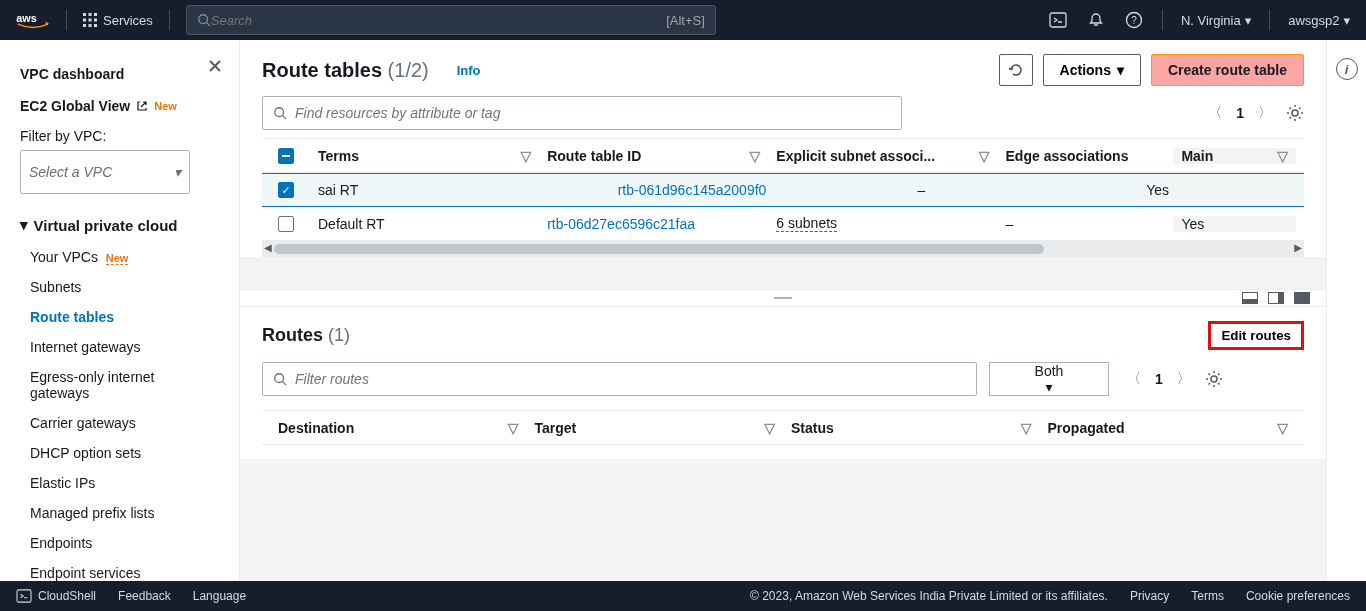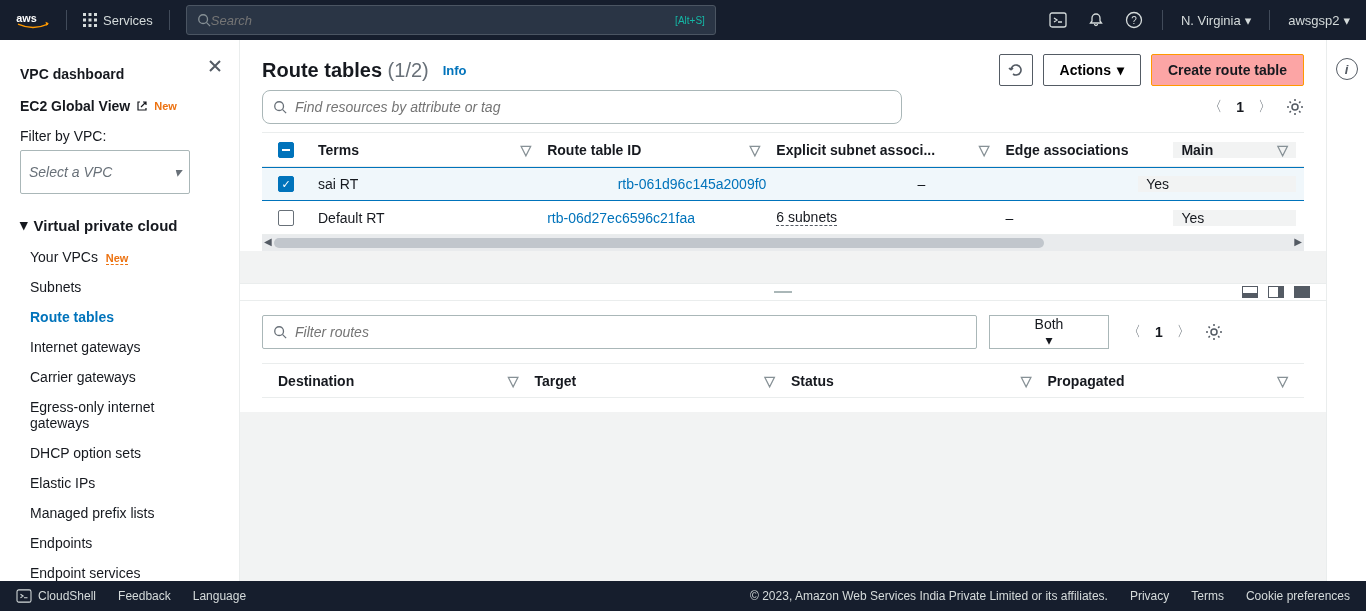--- a/index.html
+++ b/index.html
@@ -6,21 +6,21 @@
 body { font-family: "Amazon Ember", "Helvetica Neue", Arial, sans-serif; font-size: 14px; color: #16191f; overflow: hidden; }
 
 
 .topnav { height: 40px; background: #161e2d; display: flex; align-items: center; color: #d5dbdb; padding: 0 16px; gap: 16px; }
 .aws-logo { width: 34px; height: 20px; display: flex; align-items: center; }
 .aws-logo svg { fill: #fff; }
 .services-btn { display: flex; align-items: center; gap: 6px; font-size: 13px; cursor: pointer; }
 .grid-icon { display: inline-block; width: 14px; height: 14px; }
 .search-wrap { flex: 0 0 530px; height: 30px; background: #2a3545; border: 1px solid #4b5562; border-radius: 3px; display: flex; align-items: center; padding: 0 10px; color: #879196; }
 .search-wrap input { background: transparent; border: none; outline: none; color: #d5dbdb; font-size: 13px; flex: 1; font-style: italic; }
-.search-kbd { font-size: 10px; color: #14b8a6; }
+.search-kbd { font-size: 13px; color: #a3a3a3; }
 .topnav-spacer { flex: 1; }
 .topnav-icon { width: 20px; height: 20px; display: flex; align-items: center; justify-content: center; cursor: pointer; }
 .topnav-right { display: flex; align-items: center; gap: 18px; }
 .region-sel, .acct-sel { font-size: 13px; cursor: pointer; display: flex; align-items: center; gap: 4px; }
 .divider-v { width: 1px; height: 20px; background: #414b5a; }
 
 
 .page { display: flex; height: calc(100vh - 40px - 30px); }
 .sidebar { width: 240px; border-right: 1px solid #eaeded; padding: 18px 0 18px 20px; overflow-y: auto; background: #fff; position: relative; }
 .sidebar-close { position: absolute; top: 18px; right: 16px; cursor: pointer; color: #545b64; }
@@ -40,30 +40,30 @@
 .right-rail { width: 40px; border-left: 1px solid #eaeded; background: #fff; display: flex; flex-direction: column; align-items: center; padding-top: 18px; }
 .info-circle { width: 22px; height: 22px; border: 1.5px solid #545b64; border-radius: 50%; display: flex; align-items: center; justify-content: center; font-size: 13px; font-weight: 700; font-style: italic; color: #545b64; }
 
 
 .flash { background: #1d8102; color: #fff; display: flex; align-items: center; padding: 14px 20px; gap: 14px; }
 .flash-check { width: 20px; height: 20px; border: 1.5px solid #fff; border-radius: 50%; display: flex; align-items: center; justify-content: center; }
 .flash-close { margin-left: auto; cursor: pointer; font-size: 20px; }
 
 
 .panel { padding: 14px 22px 0; background: #fff; }
-.rt-header { display: flex; align-items: center; gap: 14px; margin-bottom: 4px; }
+.rt-header { display: flex; align-items: center; gap: 28px; margin-bottom: 10px; }
 .rt-title { font-size: 20px; font-weight: 700; }
 .rt-count { color: #687078; font-weight: 400; }
 .info-link { color: #0073bb; font-size: 13px; font-weight: 700; cursor: pointer; }
 .rt-actions { margin-left: auto; display: flex; gap: 10px; align-items: flex-end; }
 .btn { height: 32px; padding: 0 16px; border: 1px solid #545b64; background: #fff; border-radius: 2px; font-weight: 700; font-size: 14px; display: flex; align-items: center; gap: 6px; cursor: pointer; }
 .btn.icon-only { width: 34px; padding: 0; justify-content: center; }
 .btn.primary { background: #fca5a5; border-color: #ff9900; color: #16191f; }
 .toolbar-row { display: flex; gap: 12px; align-items: center; margin-bottom: 8px; }
-.search-box { flex: 0 0 640px; height: 34px; border: 1px solid #aab7b8; border-radius: 8px; display: flex; align-items: center; padding: 0 10px; gap: 8px; }
+.search-box { flex: 0 0 640px; height: 34px; border: 1px solid #aab7b8; border-radius: 2px; display: flex; align-items: center; padding: 0 10px; gap: 8px; }
 .search-box input { border: none; outline: none; flex: 1; font-size: 14px; font-style: italic; }
 .pager { margin-left: auto; display: flex; align-items: center; gap: 14px; color: #687078; }
 .pager .num { color: #16191f; font-weight: 700; }
 .gear { width: 18px; height: 18px; cursor: pointer; }
 
 
 .tbl { width: 100%; border-top: 1px solid #eaeded; }
 .tbl-row { display: flex; align-items: center; height: 34px; border-bottom: 1px solid #eaeded; padding: 0 8px; }
 .tbl-row.head { font-weight: 700; color: #16191f; }
 .tbl-row.selected { background: #f0f7fb; border-top: 1px solid #0073bb; border-bottom: 1px solid #0073bb; }
@@ -215,22 +215,22 @@
     </div>
     <div class="side-section">
       <div class="side-section-h">
           <span>▾</span>
           <span>Virtual private cloud</span>
         </div>
       <div class="side-sub"><span>Your VPCs</span>&nbsp;&nbsp;<span class="new-badge" style="border-bottom:1px dashed #ec7211">New</span></div>
       <div class="side-sub"><span>Subnets</span></div>
       <div class="side-sub active"><span>Route tables</span></div>
       <div class="side-sub"><span>Internet gateways</span></div>
+      <div class="side-sub" style="max-width:170px"><span>Egress-only internet gateways</span></div>
       <div class="side-sub"><span>Carrier gateways</span></div>
-      <div class="side-sub" style="max-width:170px"><span>Egress-only internet gateways</span></div>
       <div class="side-sub"><span>DHCP option sets</span></div>
       <div class="side-sub"><span>Elastic IPs</span></div>
       <div class="side-sub"><span>Managed prefix lists</span></div>
       <div class="side-sub"><span>Endpoints</span></div>
       <div class="side-sub"><span>Endpoint services</span></div>
     </div>
   </div>
 
   <div class="main">
     <div class="main-inner">
@@ -337,20 +337,24 @@
       <div class="resizer">
         <div class="grip"></div>
         <div class="dock-icons">
           <span class="dock-ic bot"></span>
           <span class="dock-ic right"></span>
           <span class="dock-ic full"></span>
         </div>
       </div>
 
       <div class="detail">
+        <div class="detail-header">
+          <span class="detail-title"><span>Routes</span> <span class="detail-count">(1)</span></span>
+          <button class="edit-routes-btn"><span>Edit routes</span></button>
+        </div>
         <div class="routes-toolbar">
           <div class="filter-box">
             <span>
                 <svg width="14" height="14" viewBox="0 0 16 16">
                   <circle cx="7" cy="7" r="5" stroke="#687078" stroke-width="1.5" fill="none"></circle>
                   <line x1="11" y1="11" x2="15" y2="15" stroke="#687078" stroke-width="1.5"></line>
                 </svg>
               </span>
             <input placeholder="Filter routes" style="">
           </div>

